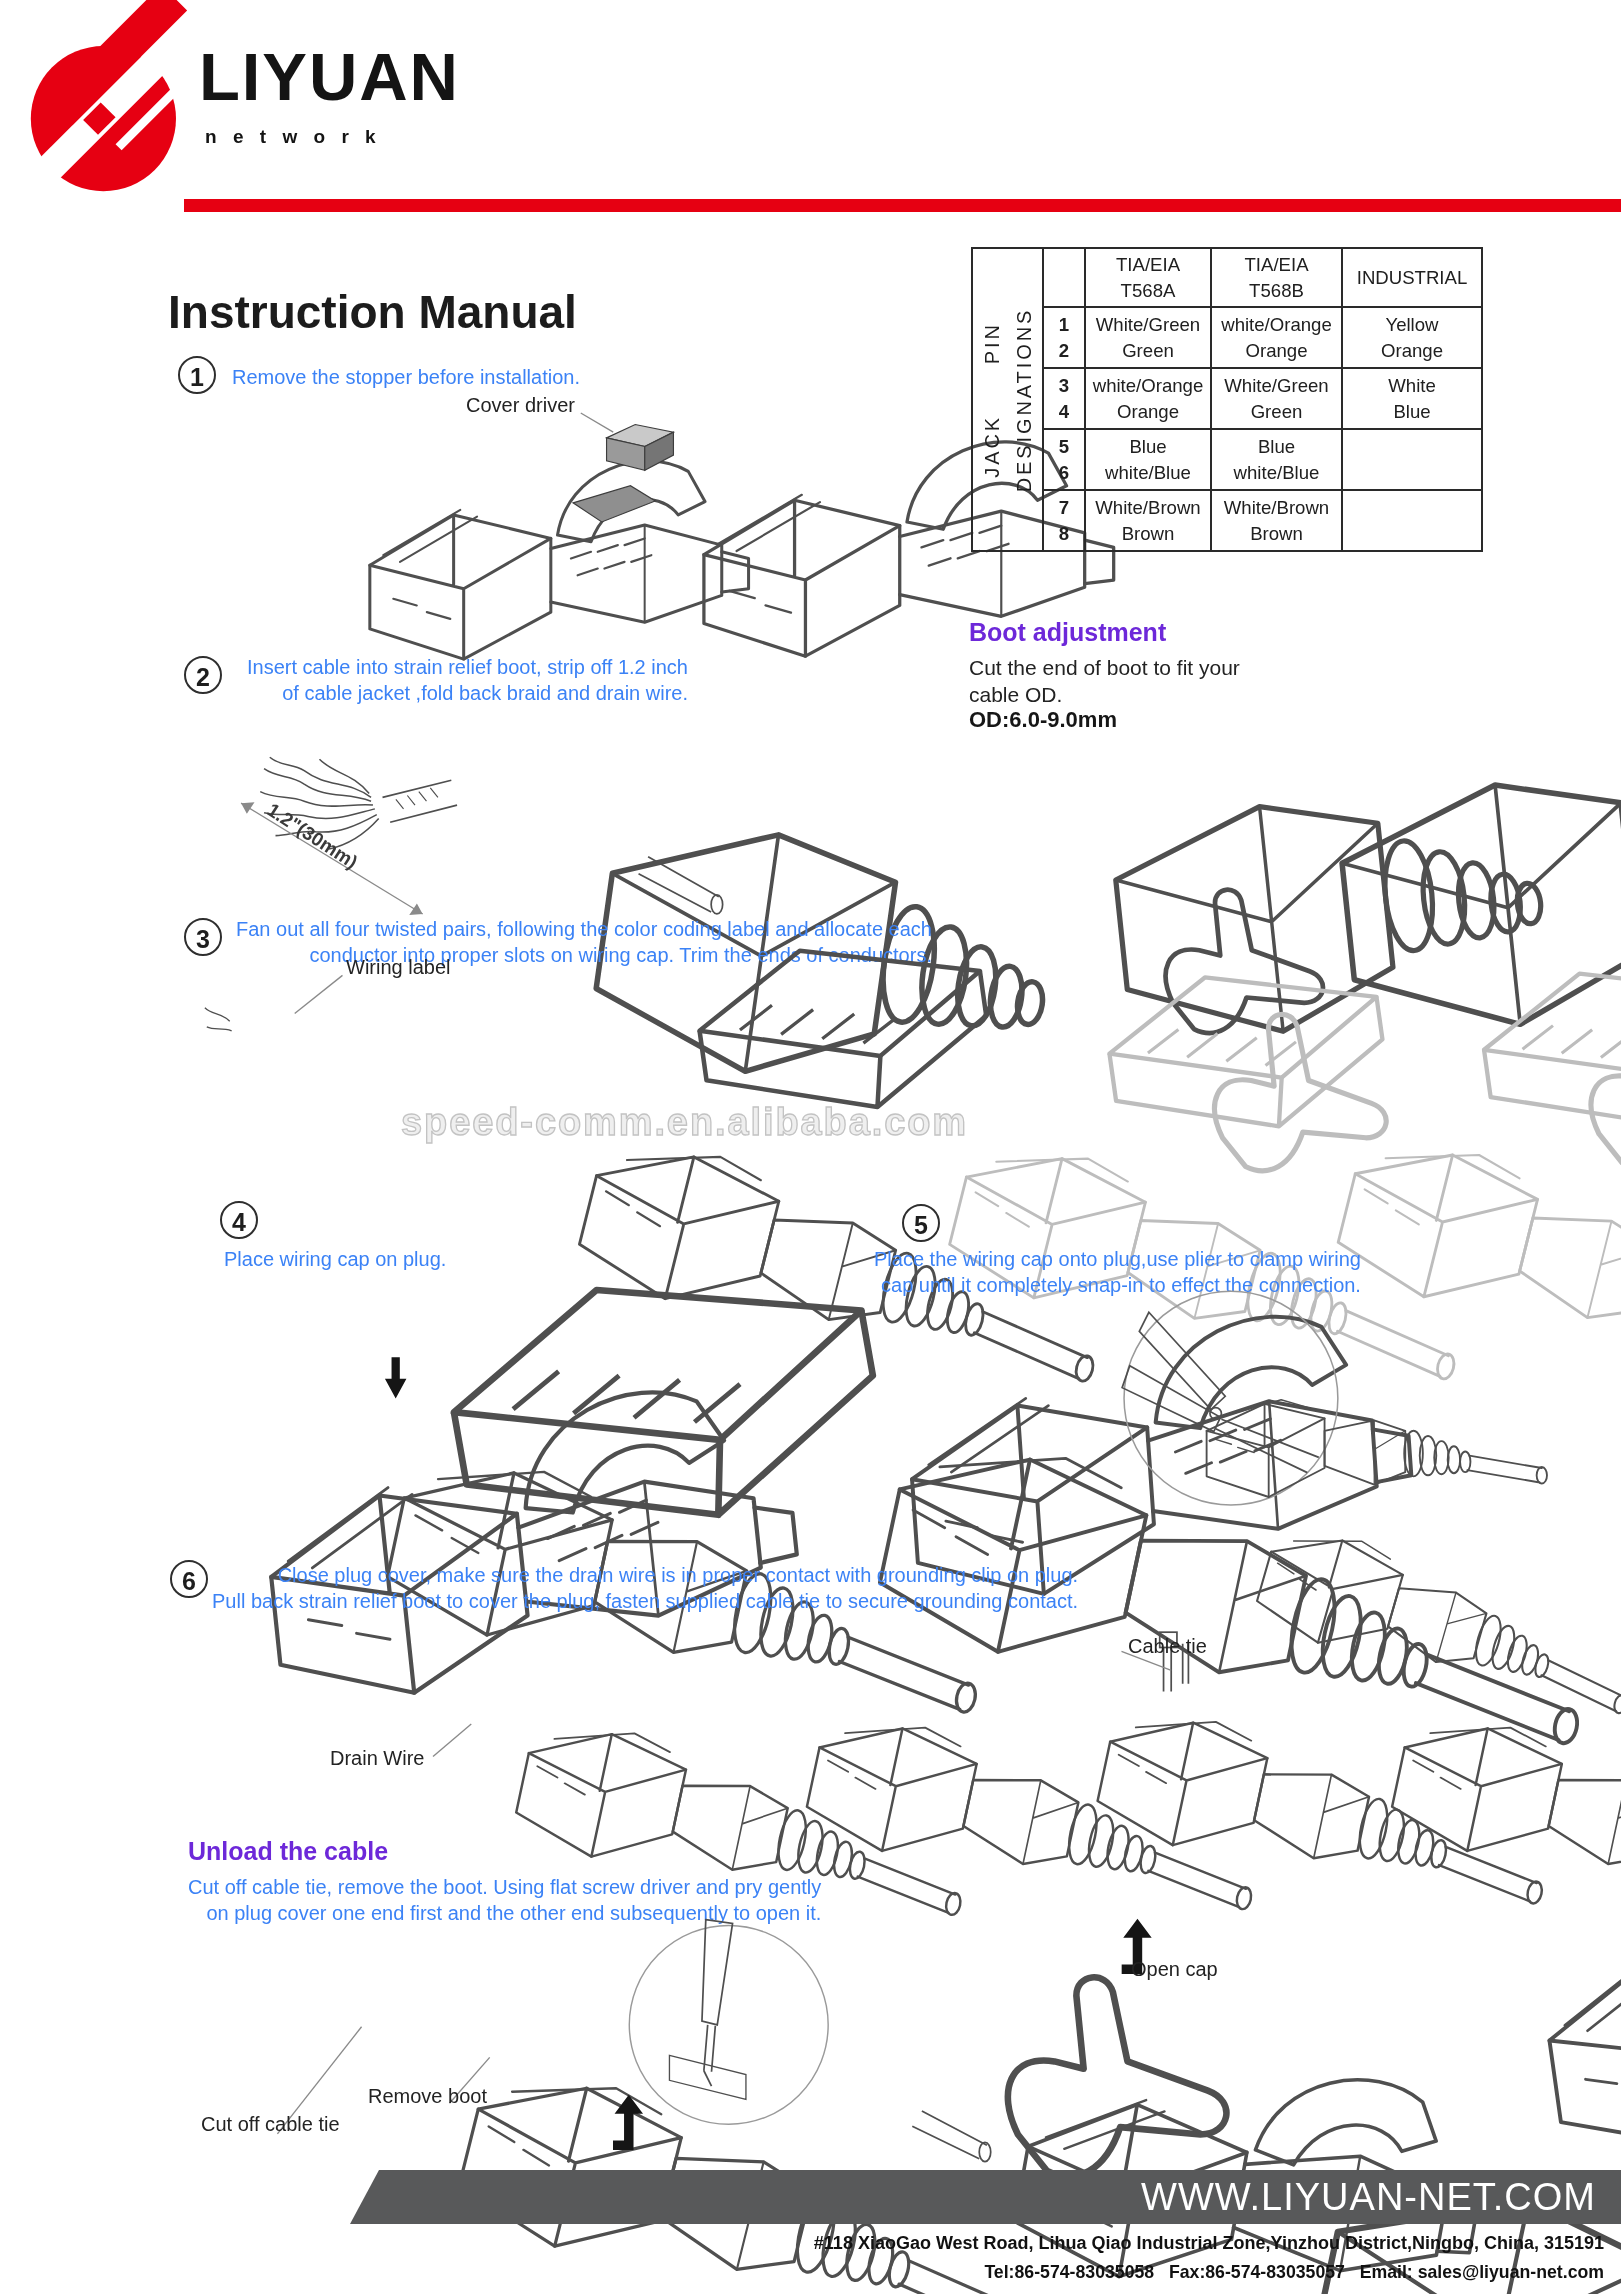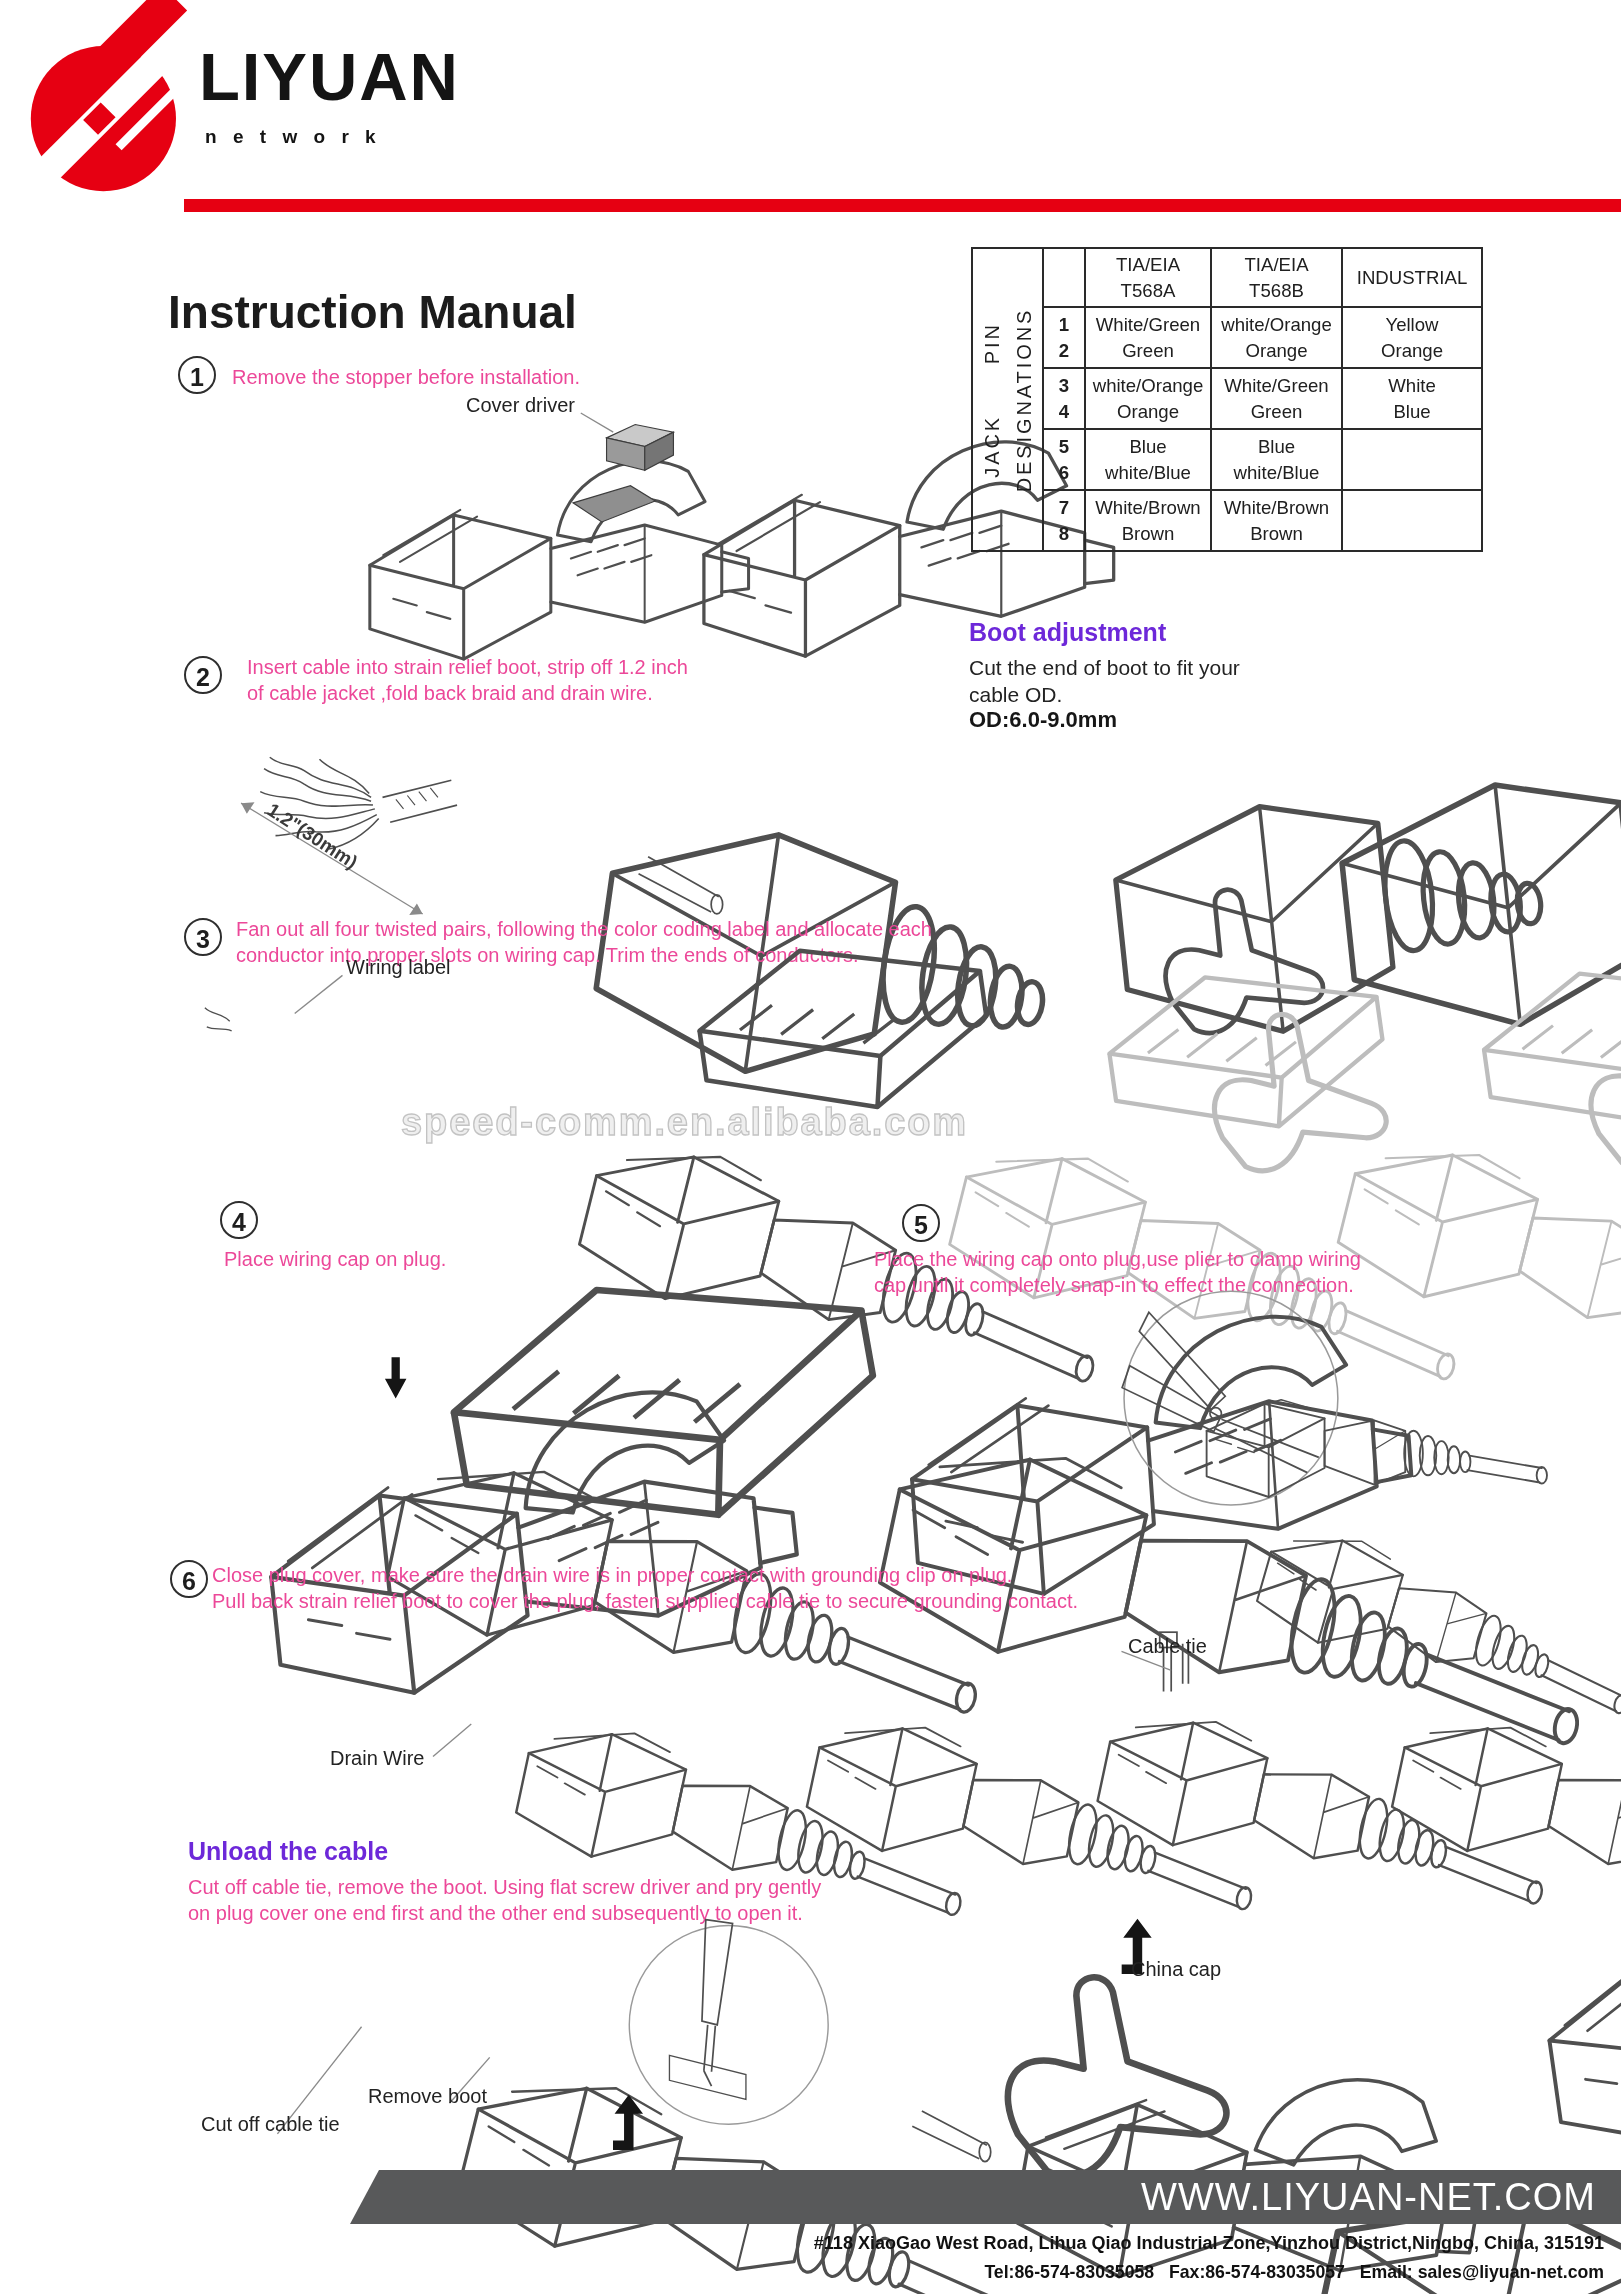--- a/index.html
+++ b/index.html
@@ -7,21 +7,21 @@
         font-family:"Liberation Sans", sans-serif;color:#222;}
   .abs{position:absolute;}
   
   .brand{font-size:67px;font-weight:bold;letter-spacing:1.9px;color:#141414;}
   .brand-sub{font-size:19px;font-weight:bold;letter-spacing:16.3px;color:#141414;}
   .redbar{background:#e60012;height:13.4px;}
   .doc-title{font-size:46px;font-weight:bold;color:#1c1c1c;}
   
   .stepnum{width:38px;height:38px;border:2.9px solid #2e2e2e;border-radius:50%;
            font-size:25px;font-weight:bold;line-height:38px;text-align:center;color:#1e1e1e;box-sizing:border-box;}
-  .steptext{font-size:20px;line-height:26px;color:#ec4899;white-space:pre-line;}
+  .steptext{font-size:20px;line-height:26px;color:#3b82f6;white-space:pre-line;text-align:right;}
   .callout{font-size:20px;color:#232323;white-space:nowrap;}
   .subhead{font-size:25px;font-weight:bold;color:#6d28d9;}
   .subbody{font-size:21px;line-height:27px;color:#232323;white-space:pre-line;}
   .odline{font-size:22px;font-weight:bold;color:#161616;}
   .dimlabel{font-size:19px;font-weight:bold;color:#3a3a3a;transform:rotate(33deg);transform-origin:left top;white-space:nowrap;}
   
   table.pintable{border-collapse:collapse;border:2.9px solid #2a2a2a;table-layout:fixed;}
   table.pintable td{border:2.9px solid #2a2a2a;text-align:center;vertical-align:middle;
       font-size:18.6px;line-height:26px;white-space:pre-line;color:#202020;padding:1.9px 3.8px;box-sizing:border-box;}
   td.cornercell{width:71px;position:relative;border-right:2.9px solid #2a2a2a;}
@@ -385,20 +385,20 @@
     <g class="ink">
         <use href="#s-plug" transform="translate(876,24) scale(1.32) rotate(-8 120 80)"></use>
       </g>
     <g class="ink">
         <use href="#s-boot" transform="translate(1088,144) scale(1.25) rotate(14 80 55)"></use>
       </g>
     <use href="#s-uparrow" x="1028" y="6" width="38" height="60"></use>
   </svg>
   <div class="abs callout" style="left:201px;top:2113px">Cut off cable tie</div>
   <div class="abs callout" style="left:368px;top:2085px">Remove boot</div>
-  <div class="abs callout" style="left:1131px;top:1958px">China  cap</div>
+  <div class="abs callout" style="left:1131px;top:1958px">Open  cap</div>
 
   <div class="abs banner" style="left:350px;top:2170px">WWW.LIYUAN-NET.COM</div>
   <div class="abs addr" style="right:17px;top:2233px">#118 XiaoGao West Road, Lihua Qiao Industrial Zone,Yinzhou District,Ningbo, China, 315191</div>
   <div class="abs contact" style="right:17px;top:2262px">Tel:86-574-83035058   Fax:86-574-83035057   Email: sales@liyuan-net.com</div>
 
 </div>
 
 
 </body></html>

